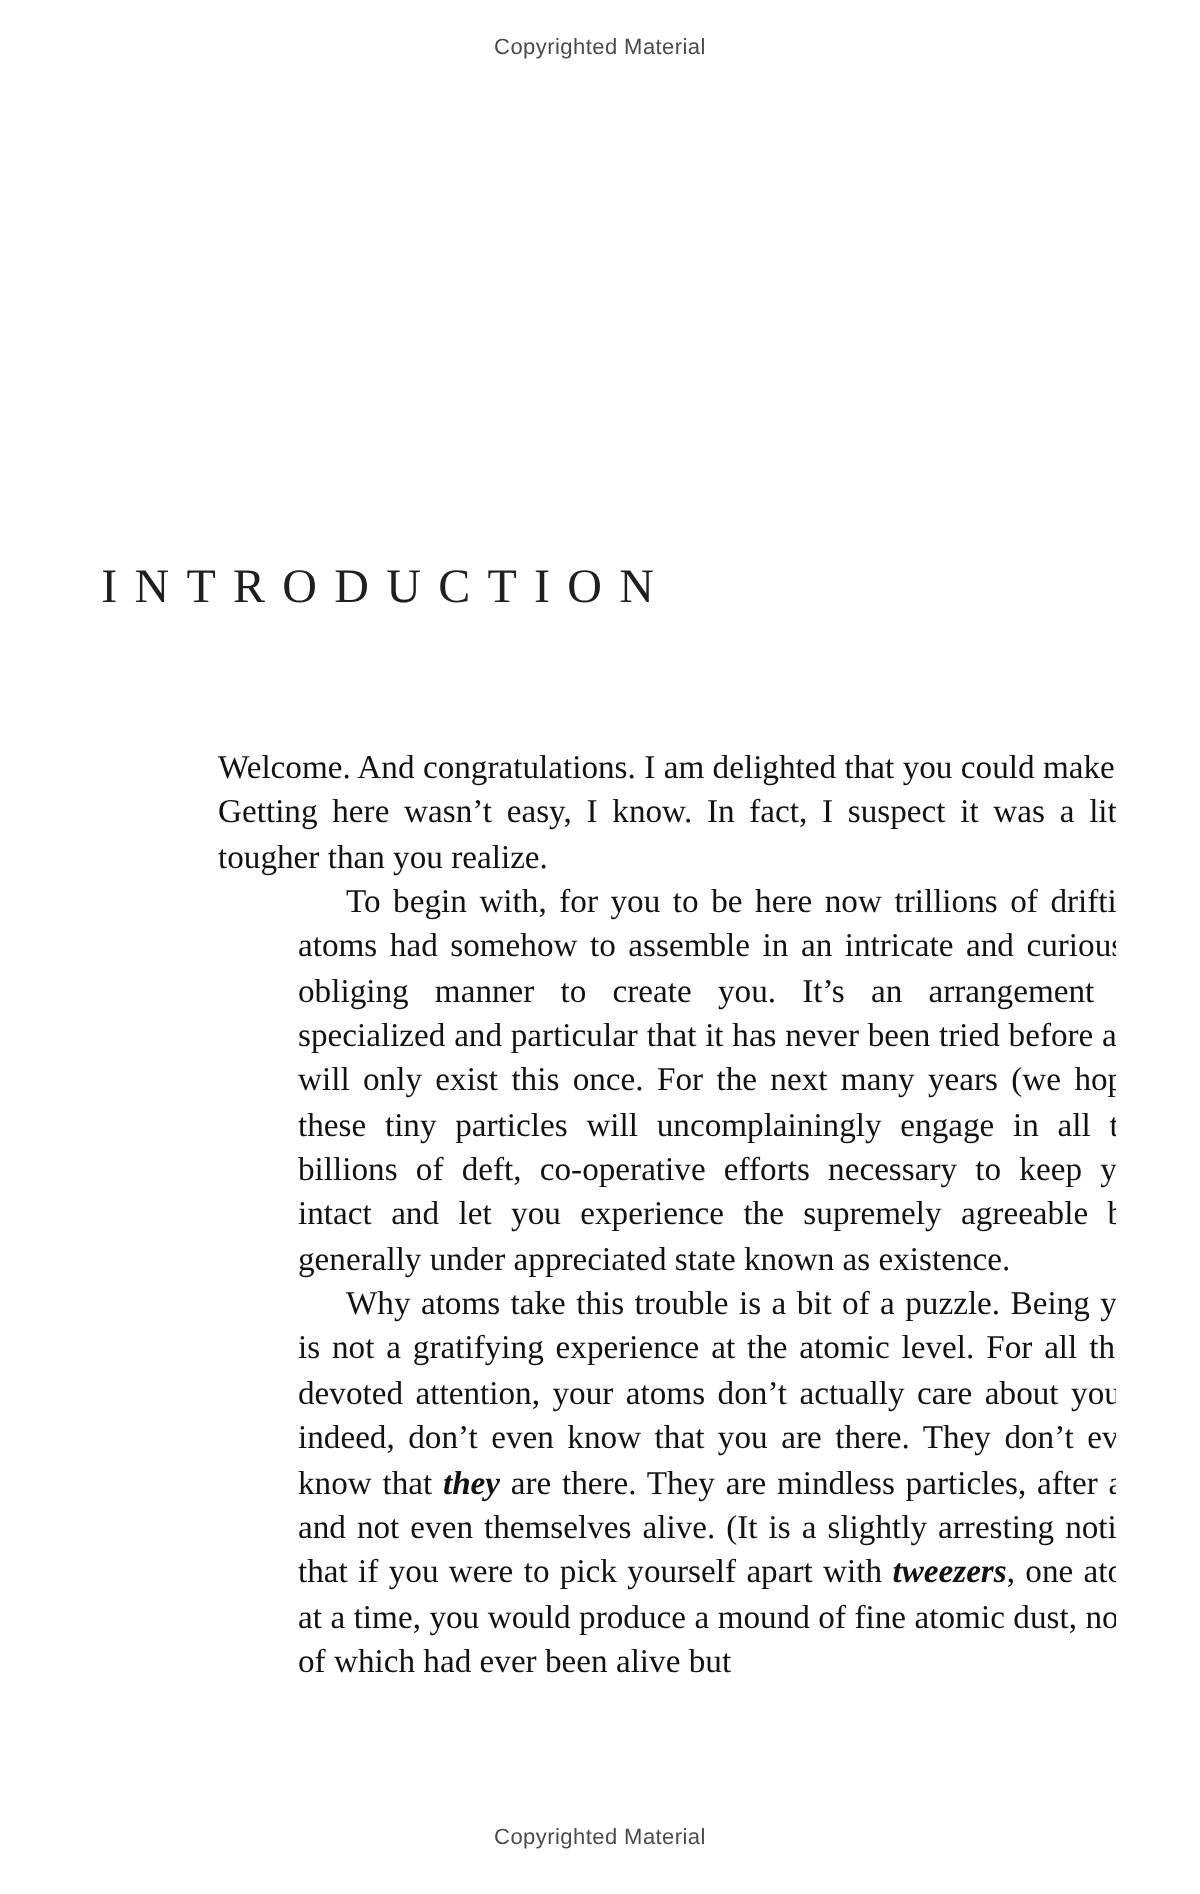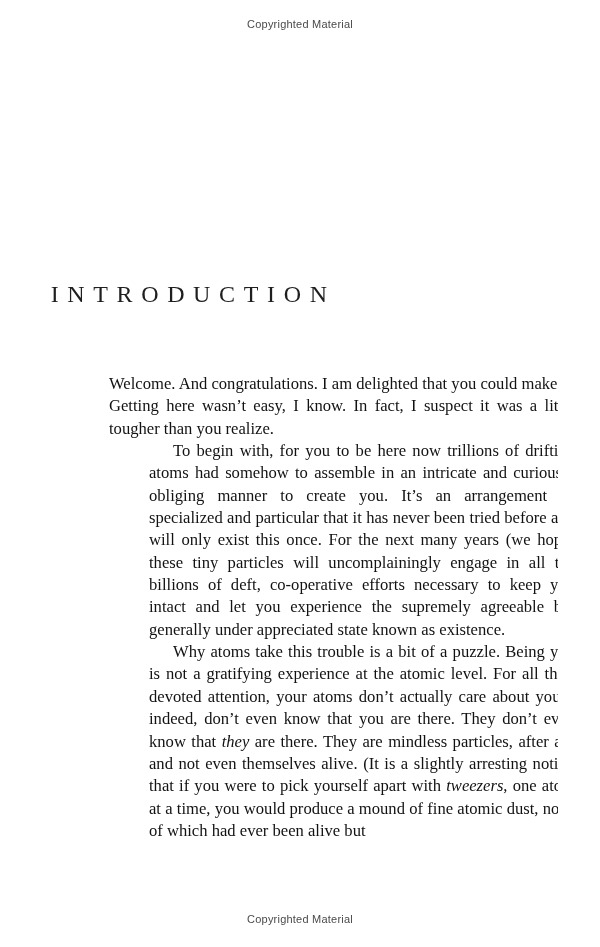--- a/index.html
+++ b/index.html
@@ -48,21 +48,21 @@
     top: 373px;
     left: 67px;
     width: 466px;
     font-size: 16.6px;
     line-height: 22.35px;
     text-align: justify;
     color: #121212;
   }
   .para { margin: 0; }
   .para.indent { text-indent: 24px; margin-left: 40px; }
-  .para em { font-style: italic; }
+  .para em { font-style: italic; font-weight: bold; }
 
   .page-number {
     position: absolute;
     top: 885px;
     left: 0;
     width: 100%;
     text-align: center;
     font-family: "Liberation Serif", serif;
     font-size: 14px;
     letter-spacing: 0.3em;

